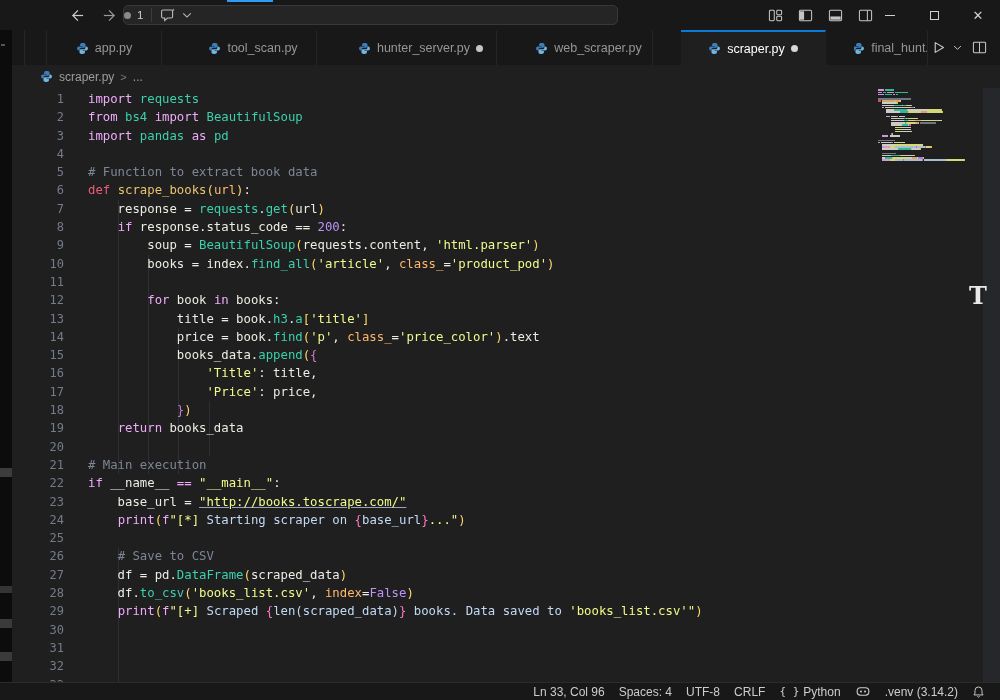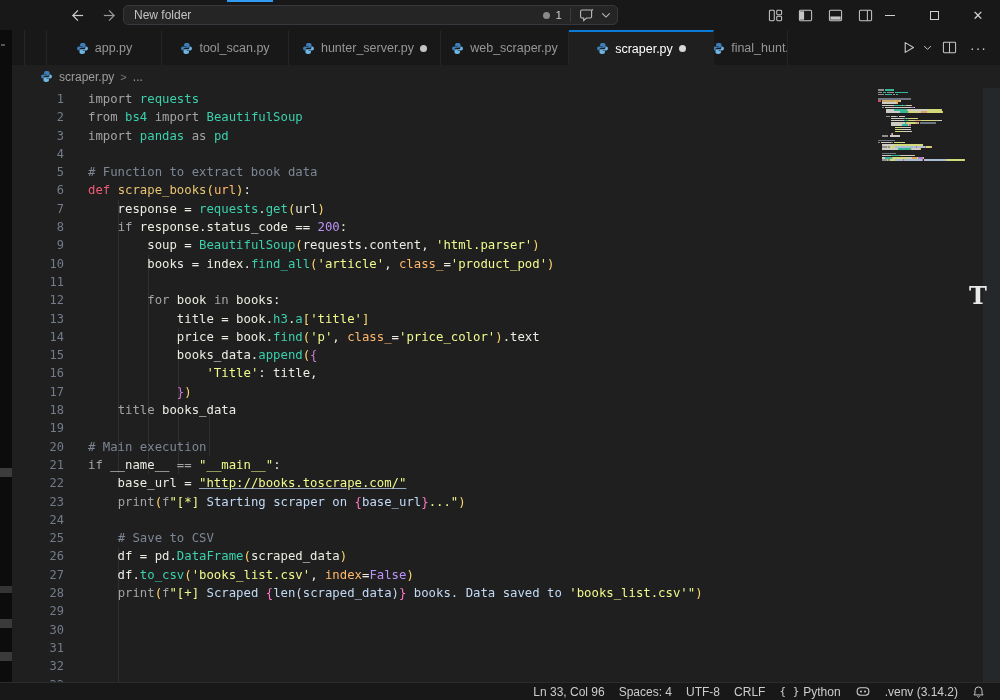--- a/index.html
+++ b/index.html
@@ -47,21 +47,21 @@
   
   .editor { position:absolute; left:12px; top:88px; width:988px; height:594px; background:#1f1f1f; overflow:hidden; }
   .gutter { position:absolute; left:0; top:2px; width:52px; }
   .ln { height:18.3px; line-height:18.3px; text-align:right; color:#747c8a; font-size:12px;
     font-family:"DejaVu Sans Mono", monospace; }
   .code { position:absolute; left:76px; top:2px; }
   .cl { height:18.3px; line-height:18.3px; white-space:pre; font-size:12.3px;
     font-family:"DejaVu Sans Mono", monospace; }
   .guide { position:absolute; width:1px; background:#2e3036; }
   
-  .tk-kw   { color:#a3a3a3; }
+  .tk-kw   { color:#f0abfc; }
   .tk-kwdef{ color:#ef5b77; }
   .tk-mod  { color:#3ad1ac; }
   .tk-fname{ color:#eac471; }
   .tk-param{ color:#ffb86c; }
   .tk-str  { color:#f1fa8c; }
   .tk-lnk  { color:#f1fa8c; text-decoration:underline; text-decoration-color:#93a3c0; }
   .tk-strb { color:#c2d9f5; }
   .tk-num  { color:#bd93f9; }
   .tk-com  { color:#7d8695; }
   .tk-pl   { color:#ecece4; }
@@ -95,21 +95,20 @@
         </svg>
     </div>
     <div class="nav-btn fwd">
       <svg class="icon" width="15" height="15" viewBox="0 0 16 16" fill="none" stroke="currentColor" stroke-width="1.3">
           <path d="M7.5 2.5 13 8l-5.5 5.5"></path>
           <path d="M13 8H2"></path>
         </svg>
     </div>
   </div>
   <div class="cmd-center">
-    <span class="cmd-title">New folder</span>
     <span class="cmd-right">
       <span class="cmd-dot"></span>
       <span class="cmd-badge">1</span>
       <span class="cmd-sep"></span>
       <svg class="icon" width="16" height="14" viewBox="0 0 16 14" fill="none" stroke="#bbbbbb" stroke-width="1.1">
           <path d="M3 2h8.2a1.4 1.4 0 0 1 1.4 1.4v5.2A1.4 1.4 0 0 1 11.2 10H7.5l-2.8 2.6V10H3a1.4 1.4 0 0 1-1.4-1.4V3.4A1.4 1.4 0 0 1 3 2z"></path>
           <path d="M13.2.5l.4 1 1 .4-1 .4-.4 1-.4-1-1-.4 1-.4z" fill="#bbbbbb" stroke="none"></path>
         </svg>
       <svg class="icon" width="10" height="8" viewBox="0 0 12 8" fill="none" stroke="#bbbbbb" stroke-width="1.3">
           <path d="M1.5 2 6 6.5 10.5 2"></path>
@@ -161,21 +160,21 @@
   <span class="ls-mark" style="left:1px; top:14px; width:4px; height:2px; background:#555;"></span>
   <span class="ls-mark" style="left:0; top:438px; width:12px; height:9px; background:#3c3c3c;"></span>
   <span class="ls-mark" style="left:0; top:556px; width:12px; height:7px; background:#343434;"></span>
   <span class="ls-mark" style="left:0; top:589px; width:12px; height:9px;"></span>
   <span class="ls-mark" style="left:0; top:622px; width:12px; height:9px;"></span>
 </div>
 
 <div class="tabbar">
   <div class="tab-spacer" style="width:13px;"></div>
   <div class="tab-spacer" style="width:22px;"></div>
-  <div id="tabs" style="display:flex;">
+  <div id="tabs" style="display:flex;gap:28px;">
       <div class="tab" style="width: 115px;">
         <span>
           <svg width="13" height="13" viewBox="0 0 24 24" style="display:block">
 <path fill="#3e7db8" d="M11.9 2C9.3 2 7.5 3 7.5 5v2.6H12v.9H5.3C3.2 8.5 2 10 2 12.2s1.1 3.7 3.2 3.7h1.6v-2.3c0-1.8 1.5-3.2 3.4-3.2h4.5c1.6 0 2.9-1.3 2.9-2.9V5c0-1.9-1.8-3-4.2-3h-1.5z"></path>
 <path fill="#6fb6e4" d="M12.1 22c2.6 0 4.4-1 4.4-3v-2.6H12v-.9h6.7c2.1 0 3.3-1.5 3.3-3.7s-1.1-3.7-3.2-3.7h-1.6v2.3c0 1.8-1.5 3.2-3.4 3.2H9.3c-1.6 0-2.9 1.3-2.9 2.9V19c0 1.9 1.8 3 4.2 3h1.5z"></path>
           </svg>
         </span>
         <span>app.py</span>
       </div>
       <div class="tab" style="width: 127px;">
@@ -313,22 +312,23 @@
       <div class="cl"><span class="tk-pl">    response = </span><span class="tk-mod">requests</span><span class="tk-pl">.</span><span class="tk-mod">get</span><span class="tk-b1">(</span><span class="tk-pl">url</span><span class="tk-b1">)</span></div>
       <div class="cl"><span class="tk-pl">    </span><span class="tk-kw">if</span><span class="tk-pl"> response.status_code == </span><span class="tk-num">200</span><span class="tk-pl">:</span></div>
       <div class="cl"><span class="tk-pl">        soup = </span><span class="tk-mod">BeautifulSoup</span><span class="tk-b1">(</span><span class="tk-pl">requests.content, </span><span class="tk-str">'html.parser'</span><span class="tk-b1">)</span></div>
       <div class="cl"><span class="tk-pl">        books = index.</span><span class="tk-mod">find_all</span><span class="tk-b1">(</span><span class="tk-str">'article'</span><span class="tk-pl">, </span><span class="tk-param">class_</span><span class="tk-pl">=</span><span class="tk-str">'product_pod'</span><span class="tk-b1">)</span></div>
       <div class="cl"></div>
       <div class="cl"><span class="tk-pl">        </span><span class="tk-kw">for</span><span class="tk-pl"> book </span><span class="tk-kw">in</span><span class="tk-pl"> books:</span></div>
       <div class="cl"><span class="tk-pl">            title = book.</span><span class="tk-mod">h3</span><span class="tk-pl">.</span><span class="tk-mod">a</span><span class="tk-b1">[</span><span class="tk-str">'title'</span><span class="tk-b1">]</span></div>
       <div class="cl"><span class="tk-pl">            price = book.</span><span class="tk-mod">find</span><span class="tk-b1">(</span><span class="tk-str">'p'</span><span class="tk-pl">, </span><span class="tk-param">class_</span><span class="tk-pl">=</span><span class="tk-str">'price_color'</span><span class="tk-b1">)</span><span class="tk-pl">.text</span></div>
       <div class="cl"><span class="tk-pl">            books_data.</span><span class="tk-mod">append</span><span class="tk-b1">(</span><span class="tk-b2">{</span></div>
       <div class="cl"><span class="tk-pl">                </span><span class="tk-str">'Title'</span><span class="tk-pl">: title,</span></div>
+      <div class="cl"><span class="tk-pl">                </span><span class="tk-str">'Price'</span><span class="tk-pl">: price,</span></div>
       <div class="cl"><span class="tk-pl">            </span><span class="tk-b2">}</span><span class="tk-b1">)</span></div>
-      <div class="cl"><span class="tk-pl">    </span><span class="tk-kw">title</span><span class="tk-pl"> books_data</span></div>
+      <div class="cl"><span class="tk-pl">    </span><span class="tk-kw">return</span><span class="tk-pl"> books_data</span></div>
       <div class="cl"></div>
       <div class="cl"><span class="tk-com"># Main execution</span></div>
       <div class="cl"><span class="tk-kw">if</span><span class="tk-pl"> __name__ </span><span class="tk-kw">==</span><span class="tk-pl"> </span><span class="tk-str">"__main__"</span><span class="tk-pl">:</span></div>
       <div class="cl"><span class="tk-pl">    base_url = </span><span class="tk-lnk">"http://books.toscrape.com/"</span></div>
       <div class="cl"><span class="tk-pl">    </span><span class="tk-kw">print</span><span class="tk-b1">(</span><span class="tk-kw">f</span><span class="tk-str">"[*] </span><span class="tk-strb">Starting scraper on </span><span class="tk-fbr">{</span><span class="tk-strb">base_url</span><span class="tk-fbr">}</span><span class="tk-str">..."</span><span class="tk-b1">)</span></div>
       <div class="cl"></div>
       <div class="cl"><span class="tk-pl">    </span><span class="tk-com"># Save to CSV</span></div>
       <div class="cl"><span class="tk-pl">    df = pd.</span><span class="tk-mod">DataFrame</span><span class="tk-b1">(</span><span class="tk-pl">scraped_data</span><span class="tk-b1">)</span></div>
       <div class="cl"><span class="tk-pl">    df.</span><span class="tk-mod">to_csv</span><span class="tk-b1">(</span><span class="tk-str">'books_list.csv'</span><span class="tk-pl">, </span><span class="tk-param">index</span><span class="tk-pl">=</span><span class="tk-num">False</span><span class="tk-b1">)</span></div>
       <div class="cl"><span class="tk-pl">    </span><span class="tk-kw">print</span><span class="tk-b1">(</span><span class="tk-kw">f</span><span class="tk-str">"[+] </span><span class="tk-strb">Scraped </span><span class="tk-fbr">{</span><span class="tk-strb">len(scraped_data)</span><span class="tk-fbr">}</span><span class="tk-strb"> books. Data saved to </span><span class="tk-str">'books_list.csv'"</span><span class="tk-b1">)</span></div>

